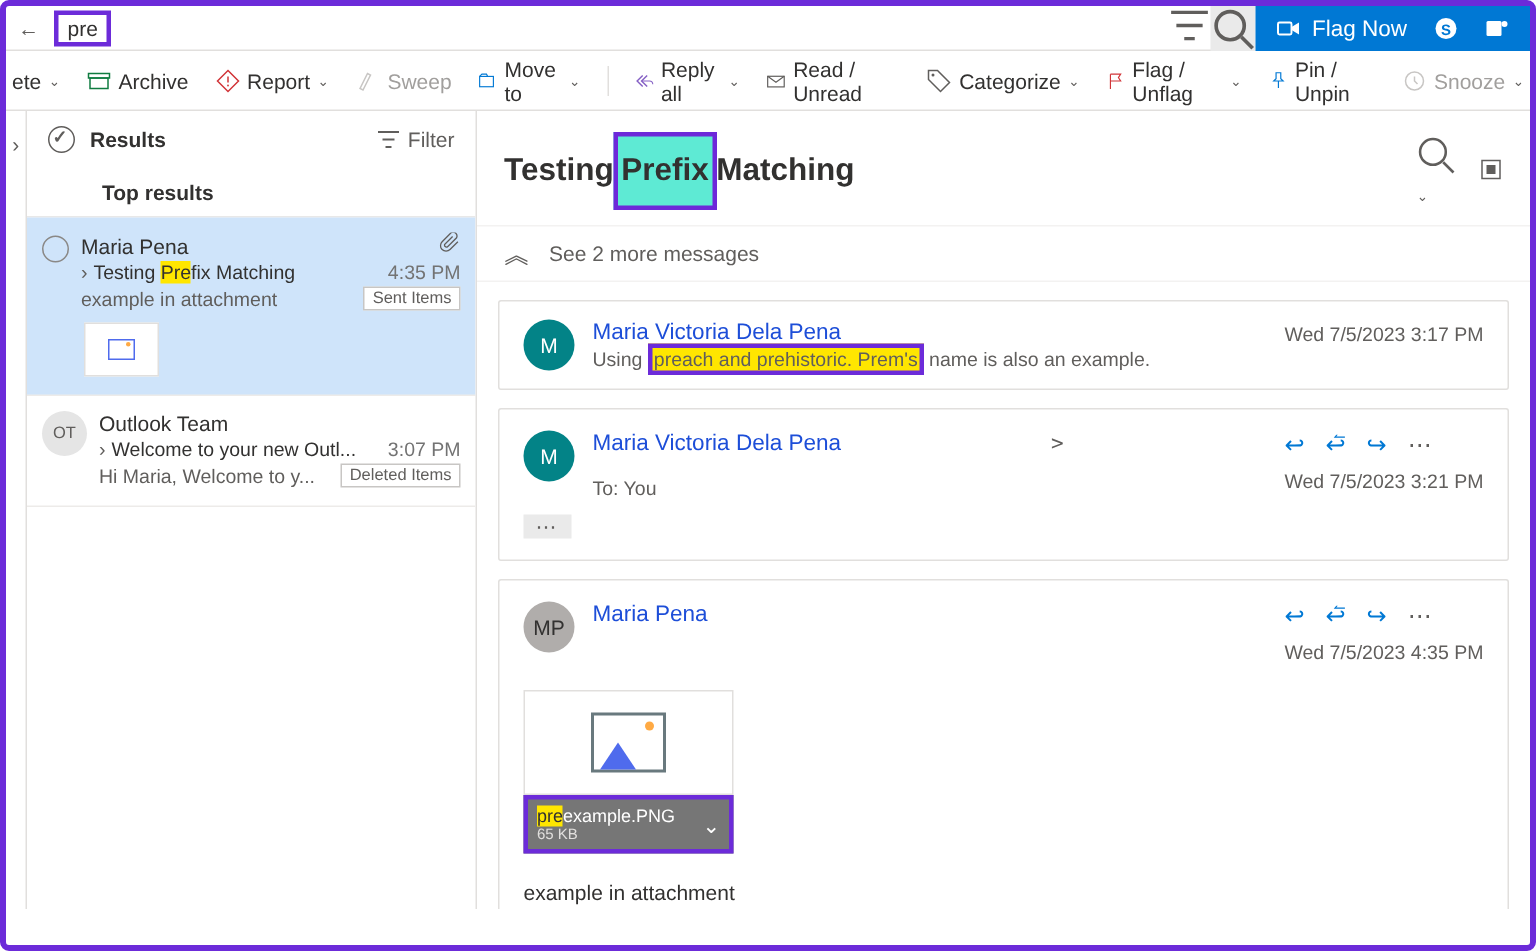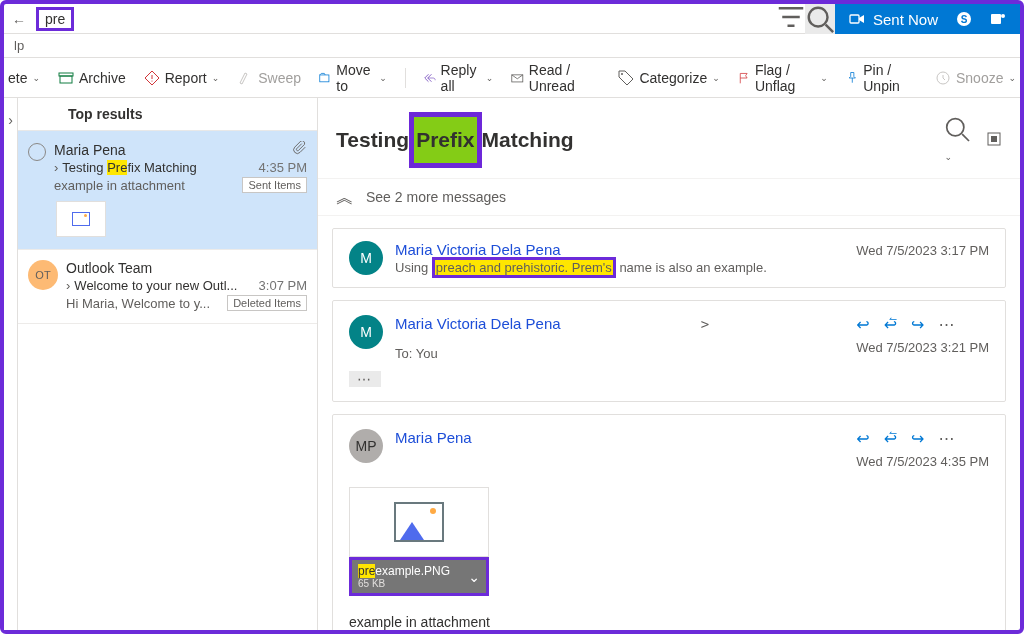--- a/index.html
+++ b/index.html
@@ -48,26 +48,26 @@
 .msg .row2 { display: flex; justify-content: space-between; align-items: center; margin-top: 2px; font-size: 13px; }
 .msg .subj { display: flex; align-items: center; gap: 4px; color: #323130; }
 .msg .time { color: #737373; }
 .msg .row3 { display: flex; justify-content: space-between; align-items: center; margin-top: 2px; font-size: 13px; color: #605e5c; }
 .pill { border: 1px solid #c8c6c4; background: #fff; font-size: 11px; padding: 1px 5px; color: #605e5c; }
 .hl { background: #ffe600; }
 .thumb { width: 50px; height: 36px; background: #fff; border: 1px solid #e1dfdd; display: flex; align-items: center; justify-content: center; margin-top: 8px; margin-left: 2px; }
 .thumb .img-glyph { width: 18px; height: 14px; border: 1px solid #4f6bed; position: relative; }
 .thumb .img-glyph:after { content: ''; position: absolute; right: 2px; top: 1px; width: 3px; height: 3px; background: #ffaa44; border-radius: 50%; }
 
-.avatar { width: 30px; height: 30px; border-radius: 50%; background: #fdba74; color: #605e5c; font-size: 11px; display: flex; align-items: center; justify-content: center; flex-shrink: 0; }
+.avatar { width: 30px; height: 30px; border-radius: 50%; background: #e5e5e5; color: #605e5c; font-size: 11px; display: flex; align-items: center; justify-content: center; flex-shrink: 0; }
 
 .reading { flex: 1; overflow-y: auto; padding: 0; }
 .rhead { display: flex; align-items: center; padding: 14px 18px 10px 18px; gap: 12px; border-bottom: 1px solid #f3f2f1; }
 .rhead .title { font-size: 21px; font-weight: 600; flex: 1; display: flex; align-items: center; gap: 0; }
-.rhead .title .hlbox { background: #84cc16; border: 5px solid #6d28d9; padding: 11px 2px; margin: 0;}
+.rhead .title .hlbox { background: #5eead4; border: 3px solid #6d28d9; padding: 11px 2px; margin: 0;}
 .rhead .tools { display: flex; align-items: center; gap: 14px; color: #605e5c; }
 
 .more-row { display: flex; align-items: center; gap: 12px; padding: 6px 18px 6px 18px; color: #605e5c; border-bottom: 1px solid #f3f2f1; }
 
 .card { border: 1px solid #e1dfdd; border-radius: 2px; margin: 12px 14px; padding: 14px 16px; }
 .card.compact { padding: 12px 16px; }
 .card .top { display: flex; gap: 12px; }
 .cavatar { width: 34px; height: 34px; border-radius: 50%; display: flex; align-items: center; justify-content: center; color: #fff; font-size: 14px; flex-shrink: 0; }
 .cavatar.teal { background: #038387; }
 .cavatar.grey { background: #b0adab; color: #323130; }
@@ -124,40 +124,37 @@
       </div>
     </div>
     <div class="branding">
       <div class="meet">
         <span class="ic">
             <svg viewBox="0 0 16 16">
               <rect x="1" y="4" width="9" height="8" rx="1" fill="none" stroke="#fff" stroke-width="1.3"></rect>
               <path d="M10 7l5-3v8l-5-3z" fill="#fff"></path>
             </svg>
           </span>
-        <span>Sent Now</span>
+        <span>Flag Now</span>
       </div>
       <span class="ic">
           <svg viewBox="0 0 16 16">
             <circle cx="8" cy="8" r="7" fill="#fff"></circle>
             <text x="8" y="12" text-anchor="middle" font-size="10" font-weight="bold" fill="#0078d4">S</text>
           </svg>
         </span>
       <span class="ic">
           <svg viewBox="0 0 16 16">
             <rect x="1" y="3" width="10" height="10" rx="1" fill="#fff"></rect>
             <circle cx="13" cy="5" r="2" fill="#fff"></circle>
           </svg>
         </span>
     </div>
   </div>
 
-  <div class="subheader">
-    <span>lp</span>
-  </div>
 
   <div class="toolbar">
     <div class="tbtn">
         <span>ete</span>
         <span class="caret">⌄</span>
       </div>
     <div class="tbtn">
         <span class="ic">
           <svg viewBox="0 0 16 16">
             <rect x="1" y="3" width="14" height="3" stroke="#107c41" fill="none"></rect>
@@ -251,20 +248,34 @@
         </span>
         <span>Snooze</span>
         <span class="caret">⌄</span>
       </div>
   </div>
 
   <div class="body">
     <div class="sidebar-nub">›</div>
 
     <div class="list">
+      <div class="list-head">
+        <div class="left">
+          <span class="check-circle"></span>
+          <span>Results</span>
+        </div>
+        <div class="filter-btn">
+          <span class="ic">
+              <svg viewBox="0 0 16 16">
+                <path d="M1 3h14M4 8h8M6 13h4" stroke="#605e5c" stroke-width="1.3"></path>
+              </svg>
+            </span>
+          <span>Filter</span>
+        </div>
+      </div>
       <div class="section-title">Top results</div>
 
       <div class="msg selected">
         <span class="selcirc"></span>
         <div class="body">
           <div class="row1">
             <span class="from">Maria Pena</span>
             <span class="attach"><svg width="14" height="14" viewBox="0 0 16 16">
                   <path d="M14 7l-6 6a4 4 0 01-6-6l7-7a3 3 0 014 4l-7 7a1.5 1.5 0 01-2-2l6-6" stroke="#605e5c" fill="none"></path>
                 </svg></span>

